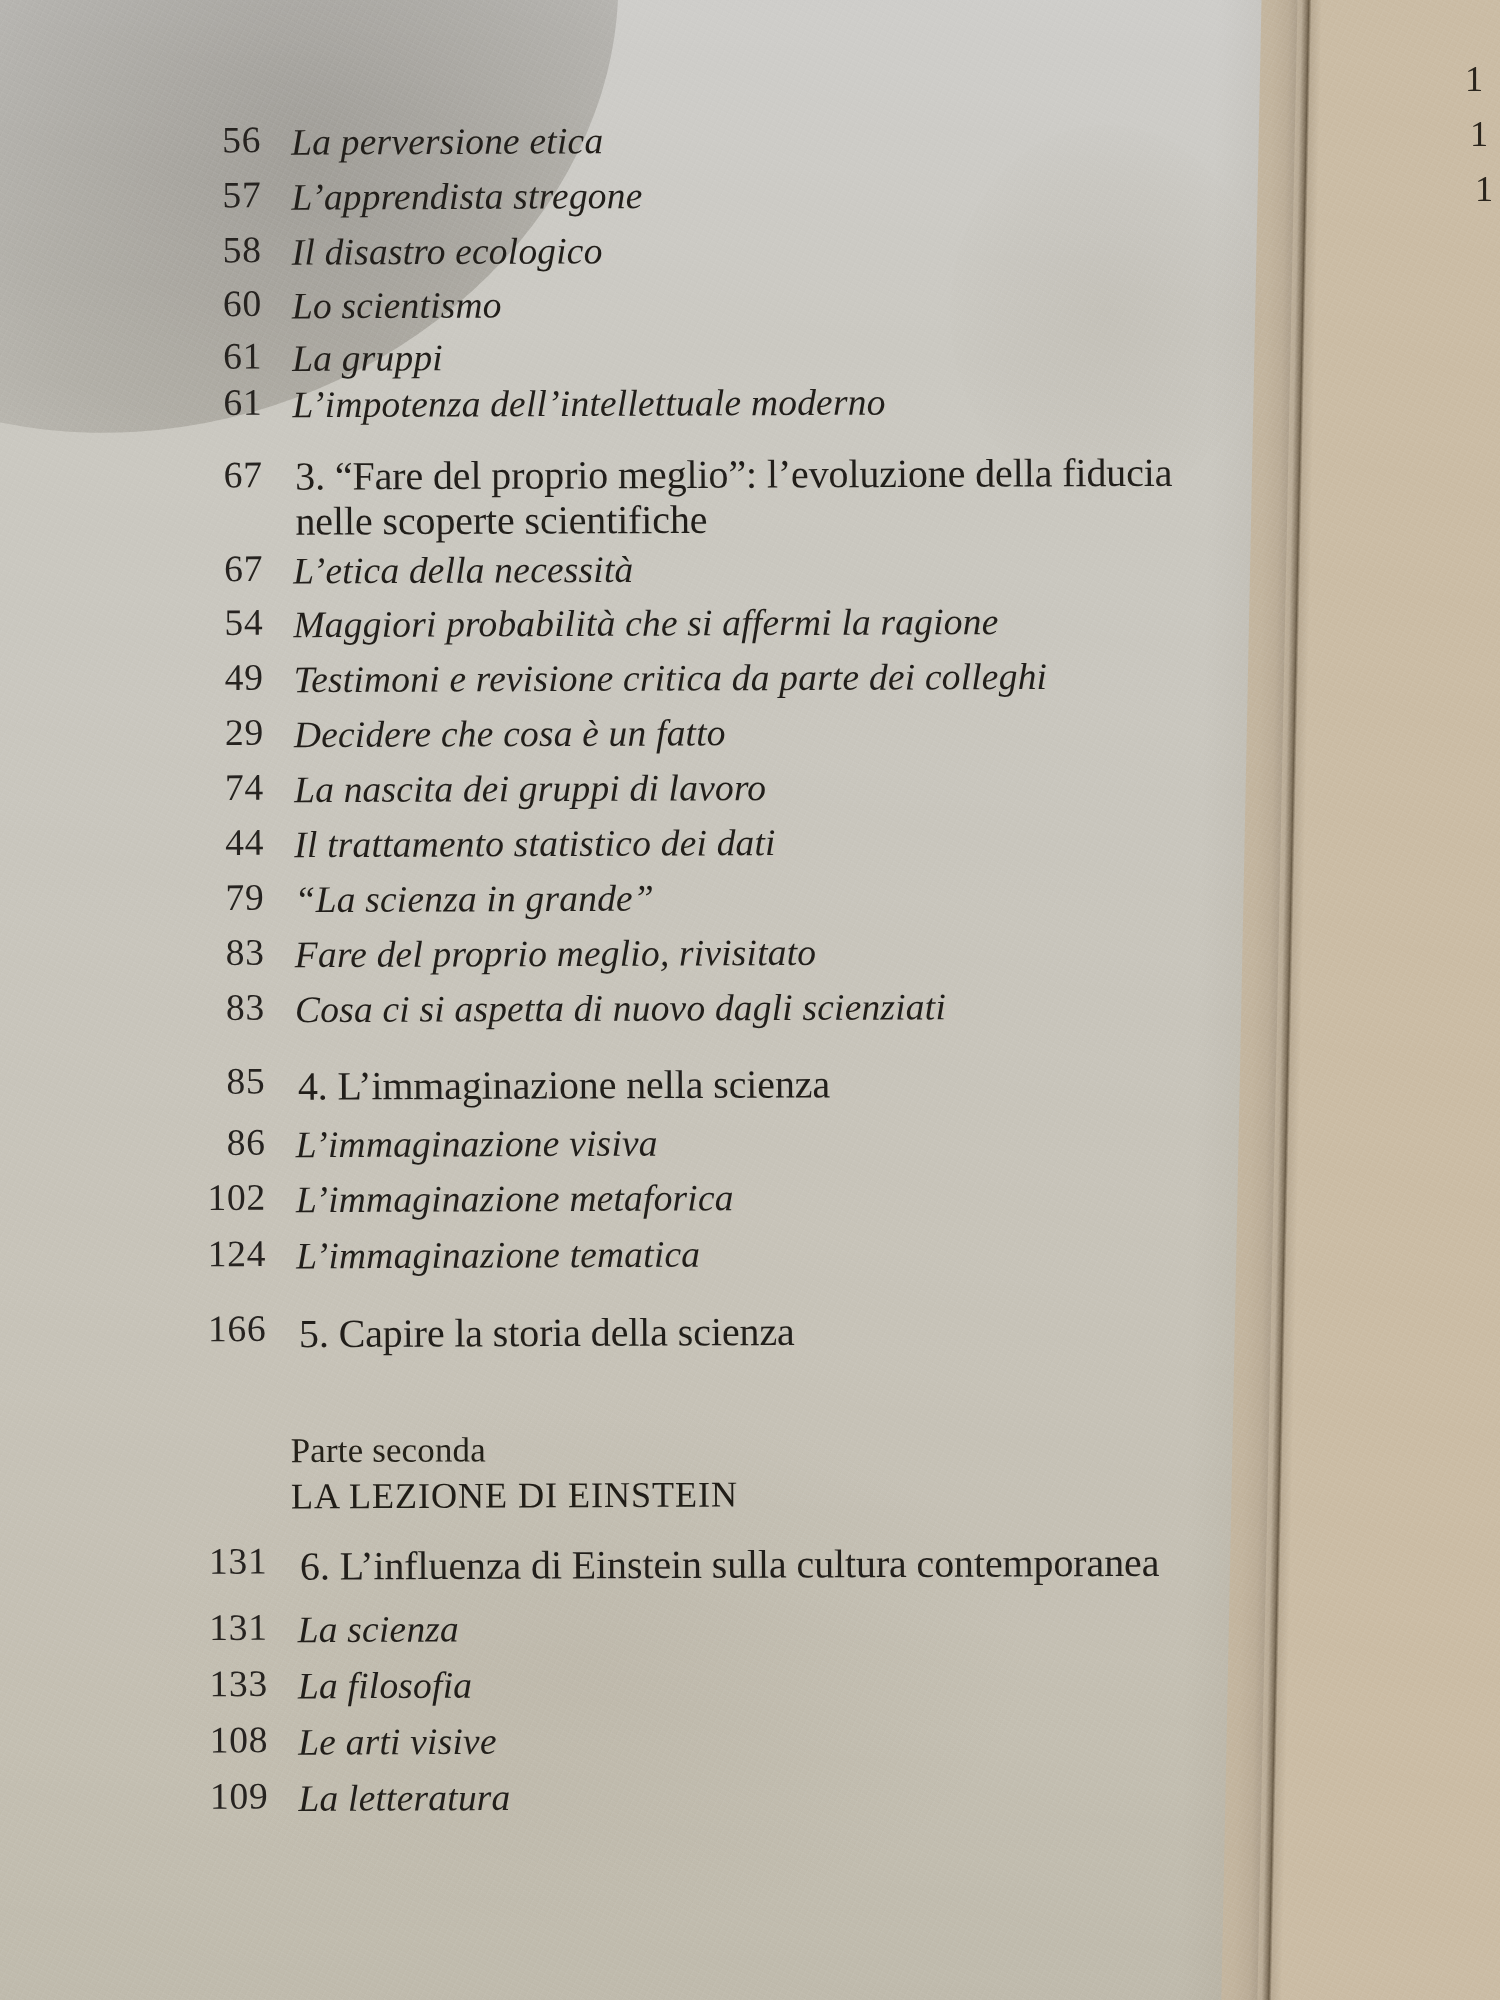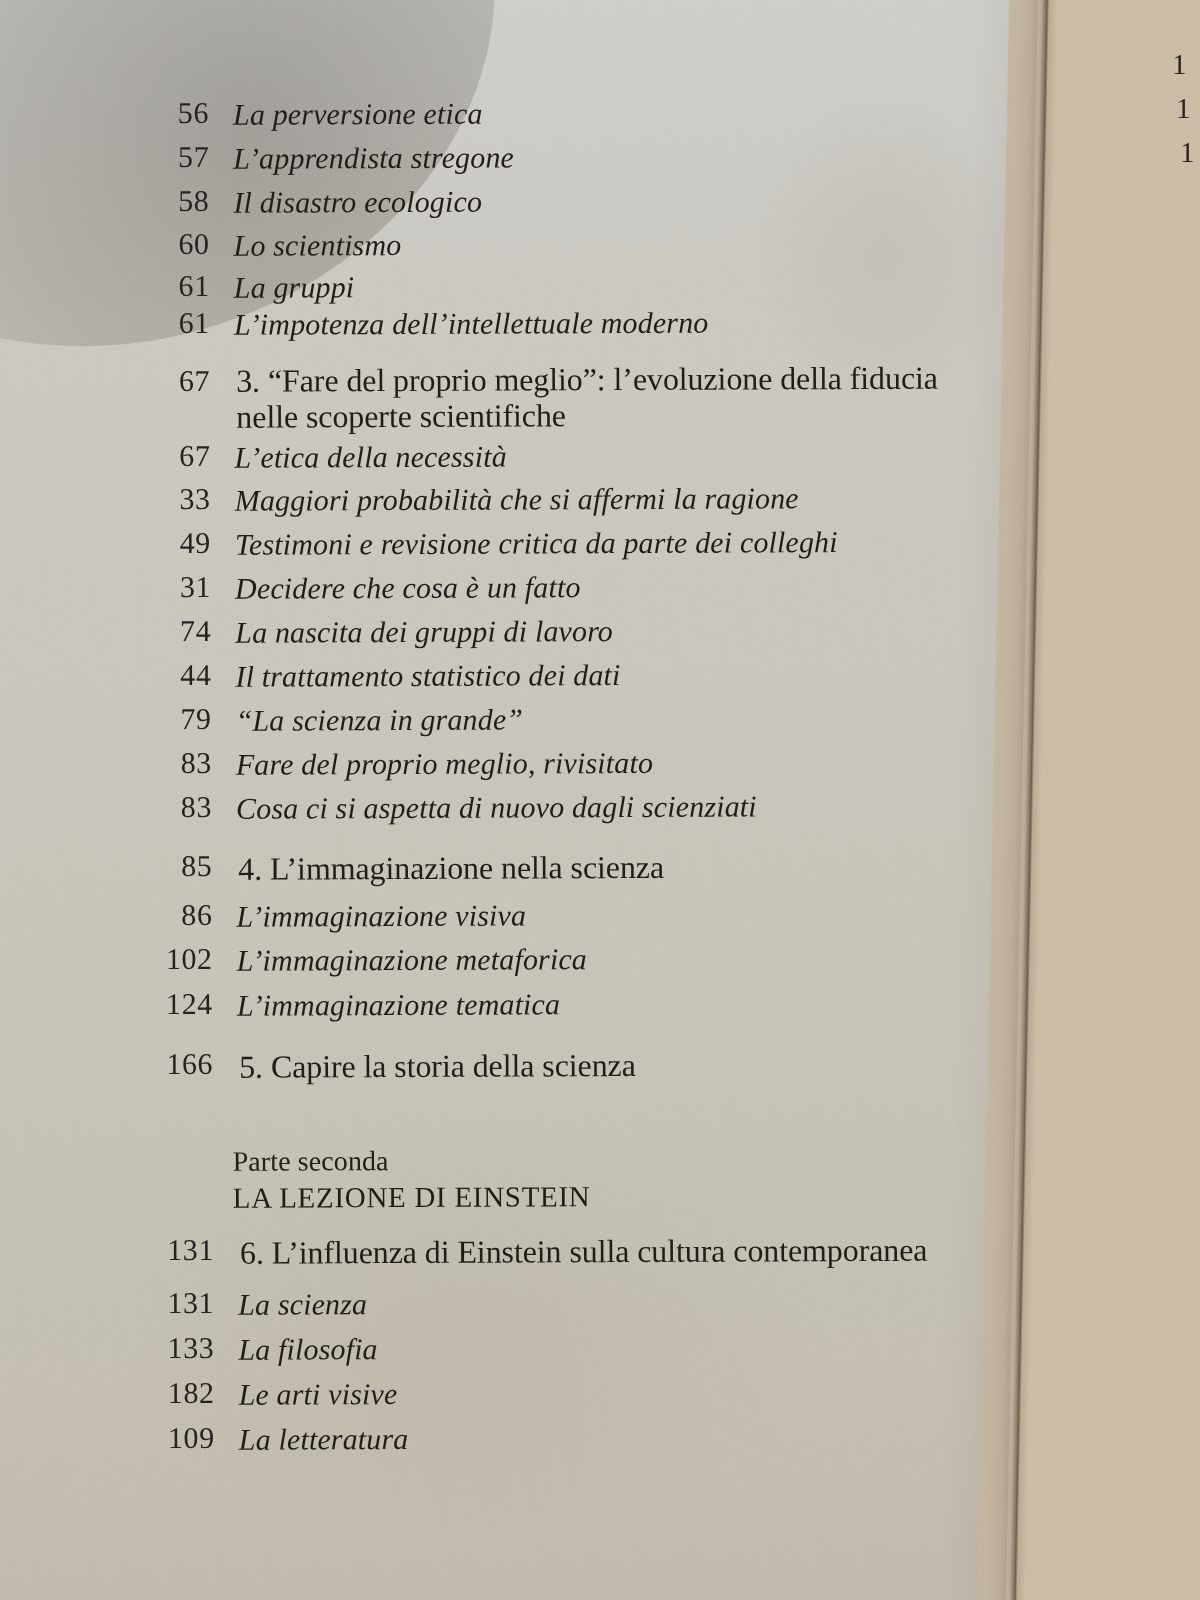--- a/index.html
+++ b/index.html
@@ -269,29 +269,29 @@
       </div>
       <div class="entry chapter two-line" style="top: 363px;">
         <div class="pagenum">67</div>
         <div class="title">3. “Fare del proprio meglio”: l’evoluzione della fiducia nelle scoperte scientifiche</div>
       </div>
       <div class="entry sub" style="top: 438px;">
         <div class="pagenum">67</div>
         <div class="title">L’etica della necessità</div>
       </div>
       <div class="entry sub" style="top: 481px;">
-        <div class="pagenum">33</div>
+        <div class="pagenum">54</div>
         <div class="title">Maggiori probabilità che si affermi la ragione</div>
       </div>
       <div class="entry sub" style="top: 525px;">
         <div class="pagenum">49</div>
         <div class="title">Testimoni e revisione critica da parte dei colleghi</div>
       </div>
       <div class="entry sub" style="top: 569px;">
-        <div class="pagenum">31</div>
+        <div class="pagenum">29</div>
         <div class="title">Decidere che cosa è un fatto</div>
       </div>
       <div class="entry sub" style="top: 613px;">
         <div class="pagenum">74</div>
         <div class="title">La nascita dei gruppi di lavoro</div>
       </div>
       <div class="entry sub" style="top: 657px;">
         <div class="pagenum">44</div>
         <div class="title">Il trattamento statistico dei dati</div>
       </div>
@@ -333,21 +333,21 @@
       </div>
       <div class="entry sub" style="top: 1285px;">
         <div class="pagenum">131</div>
         <div class="title">La scienza</div>
       </div>
       <div class="entry sub" style="top: 1330px;">
         <div class="pagenum">133</div>
         <div class="title">La filosofia</div>
       </div>
       <div class="entry sub" style="top: 1375px;">
-        <div class="pagenum">182</div>
+        <div class="pagenum">108</div>
         <div class="title">Le arti visive</div>
       </div>
       <div class="entry sub" style="top: 1420px;">
         <div class="pagenum">109</div>
         <div class="title">La letteratura</div>
       </div>
     </div>
 
   <div id="part-block">
     <div class="part-kicker">Parte seconda</div>

